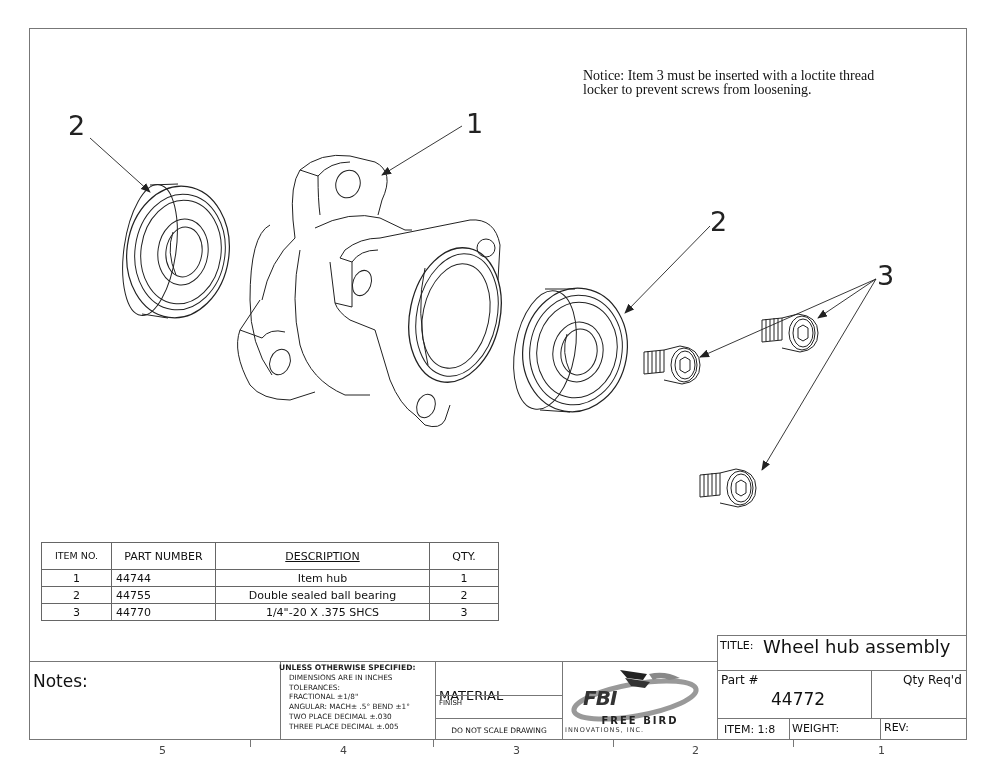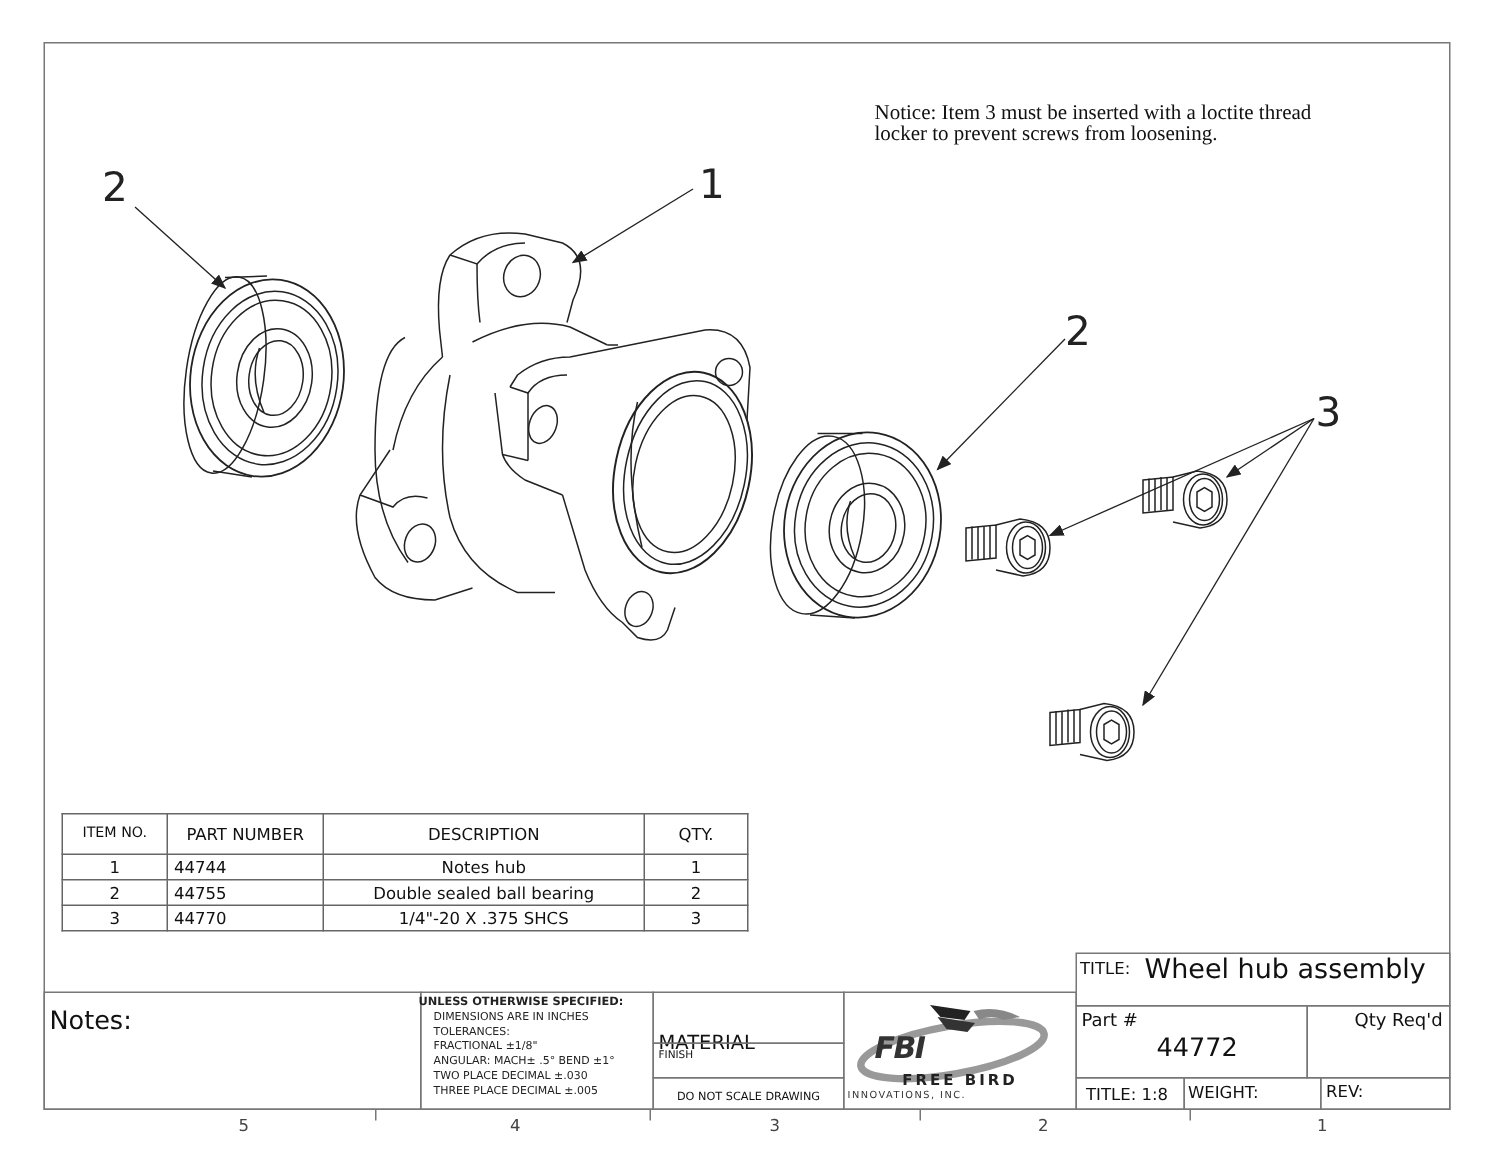--- a/index.html
+++ b/index.html
@@ -129,27 +129,27 @@
 <div class="balloon" style="left:68px;top:112px;">2</div>
 <div class="balloon" style="left:466px;top:110px;">1</div>
 <div class="balloon" style="left:710px;top:208px;">2</div>
 <div class="balloon" style="left:877px;top:262px;">3</div>
 
 <table class="bom">
   <tbody>
       <tr>
     <th class="c item">ITEM NO.</th>
     <th class="c" style="width:95px;">PART NUMBER</th>
-    <th class="c" style="width:205px;">DESCRIPTION</th>
+    <th class="c" style="width:205px;text-decoration:underline;">DESCRIPTION</th>
     <th class="c" style="width:60px;">QTY.</th>
   </tr>
   <tr>
     <td class="c">1</td>
     <td>44744</td>
-    <td class="c">Notes hub</td>
+    <td class="c">Item hub</td>
     <td class="c">1</td>
   </tr>
   <tr>
     <td class="c">2</td>
     <td>44755</td>
     <td class="c">Double sealed ball bearing</td>
     <td class="c">2</td>
   </tr>
   <tr>
     <td class="c">3</td>
@@ -198,21 +198,21 @@
 <div class="lbl" style="left:720px;top:639px;font-size:11px;">TITLE:</div>
 <div class="lbl" style="left:763px;top:636px;font-size:18px;">Wheel hub assembly</div>
 
 <div class="tb" style="left:717px;top:670px;width:155px;height:49px;"></div>
 <div class="lbl" style="left:721px;top:673px;font-size:12px;">Part #</div>
 <div class="lbl" style="left:771px;top:689px;font-size:17px;">44772</div>
 <div class="tb" style="left:871px;top:670px;width:96px;height:49px;"></div>
 <div class="lbl" style="left:903px;top:673px;font-size:12px;">Qty Req'd</div>
 
 <div class="tb" style="left:717px;top:718px;width:73px;height:22px;"></div>
-<div class="lbl" style="left:724px;top:723px;font-size:11px;">TITLE: 1:8</div>
+<div class="lbl" style="left:724px;top:723px;font-size:11px;">ITEM: 1:8</div>
 <div class="tb" style="left:789px;top:718px;width:92px;height:22px;"></div>
 <div class="lbl" style="left:792px;top:722px;font-size:11px;">WEIGHT:</div>
 <div class="tb" style="left:880px;top:718px;width:87px;height:22px;"></div>
 <div class="lbl" style="left:884px;top:721px;font-size:11px;">REV:</div>
 
 <div class="tick" style="left:250px;"></div>
 <div class="tick" style="left:433px;"></div>
 <div class="tick" style="left:613px;"></div>
 <div class="tick" style="left:793px;"></div>
 <div class="zone" style="left:159px;">5</div>

